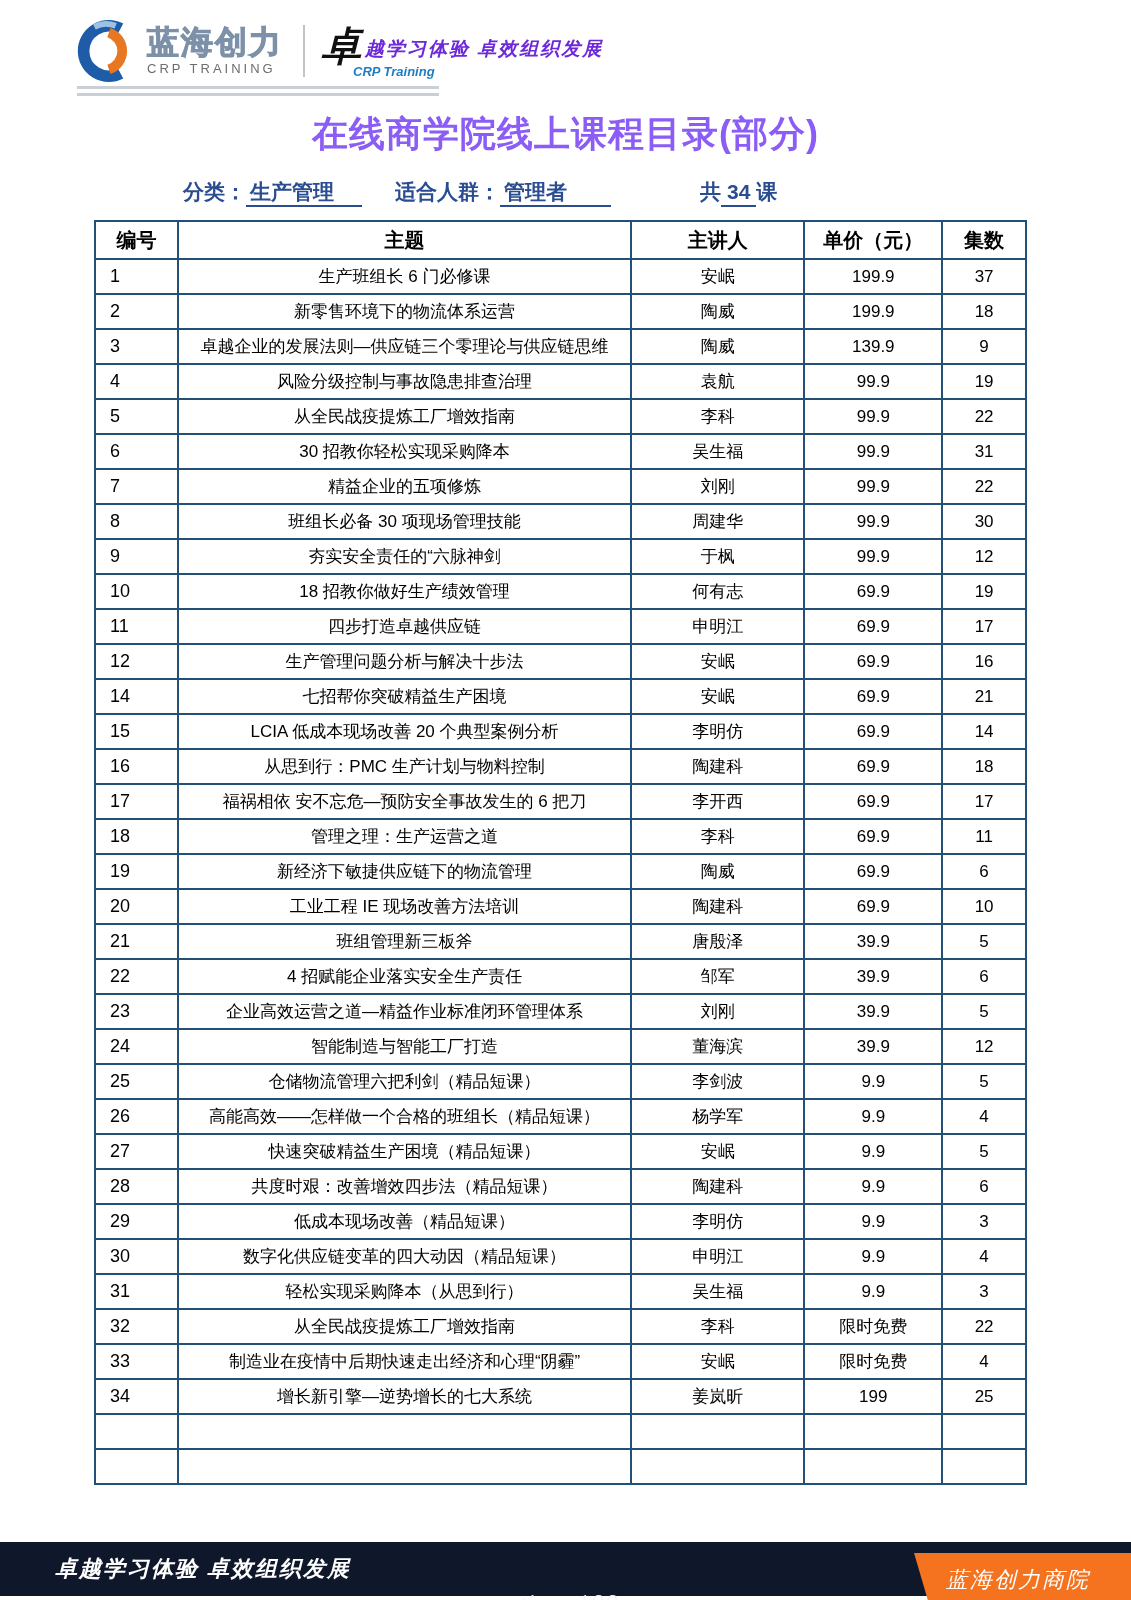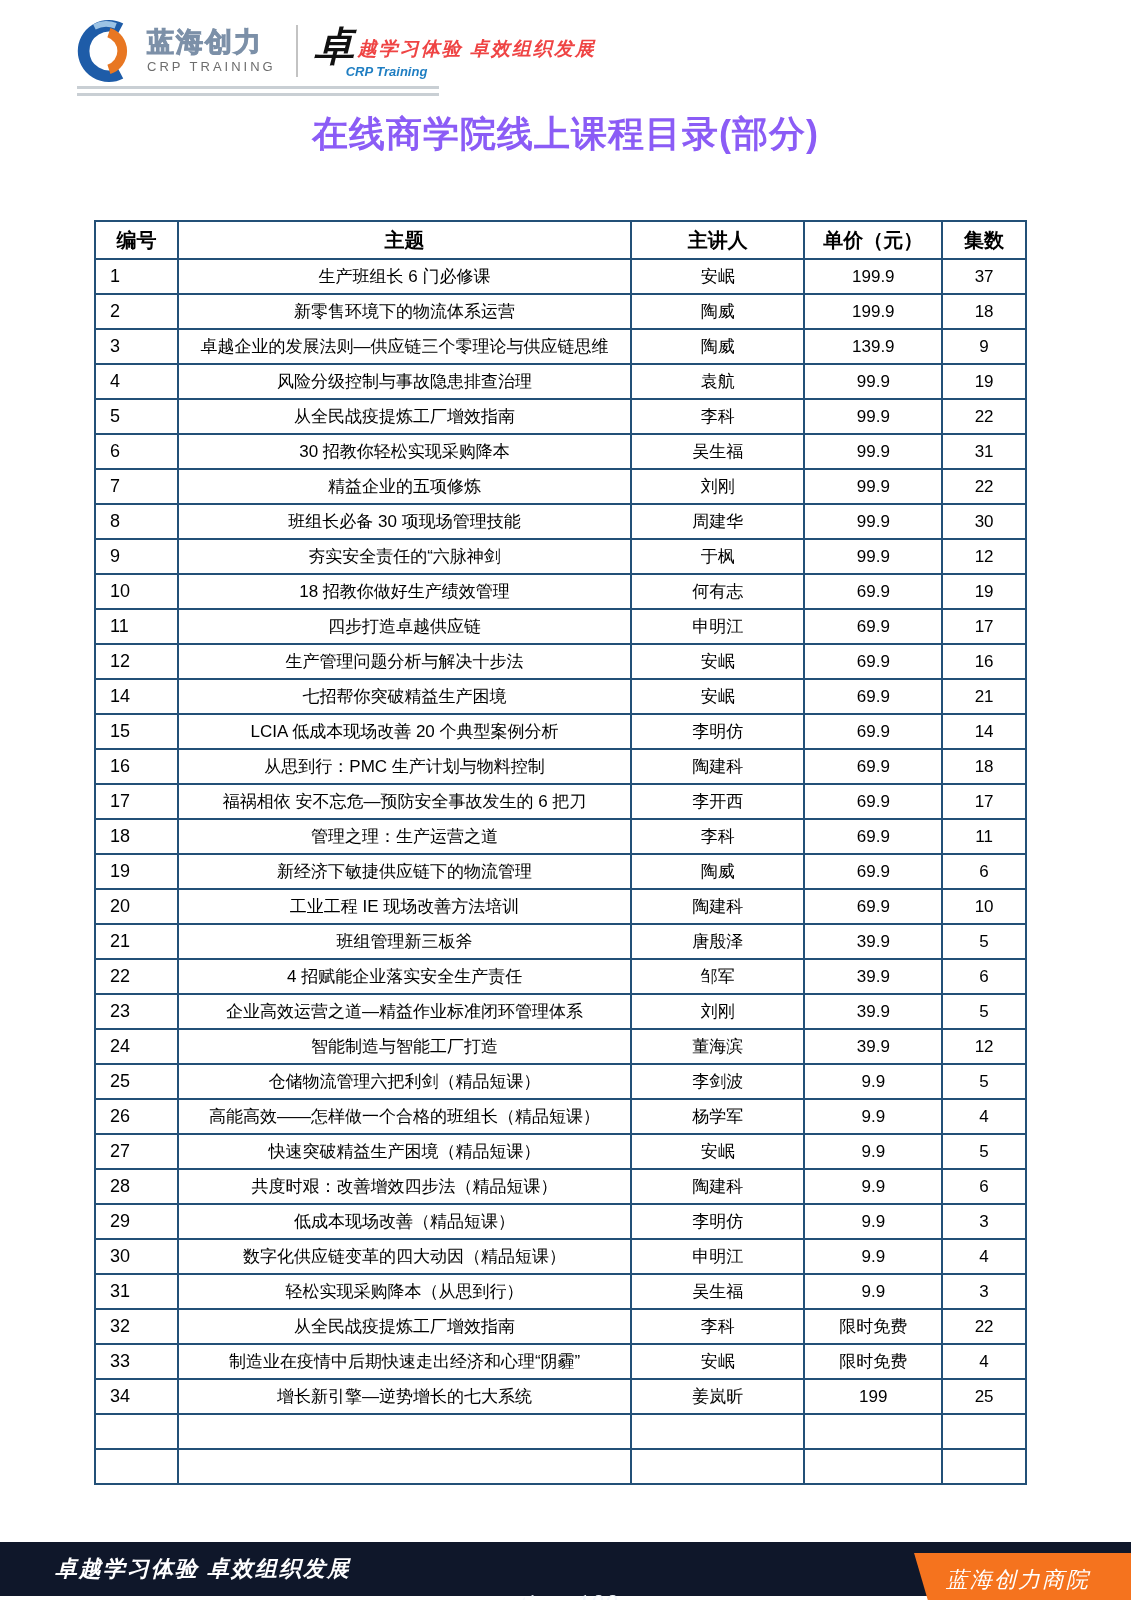--- a/index.html
+++ b/index.html
@@ -4,28 +4,28 @@
 <style>
   * { margin:0; padding:0; box-sizing:border-box; }
   html,body { background:#ffffff; }
   body { font-family:"Liberation Sans","DejaVu Sans",sans-serif; }
   .page { position:relative; width:1131px; height:1600px; background:#ffffff; overflow:hidden; }
 
   
   .logo-wrap { position:absolute; left:75px; top:16px; height:70px; display:flex; align-items:center; }
   .logo-mark { width:62px; height:64px; }
   .brand-block { margin-left:10px; }
-  .brand-cn { font-size:27px; font-weight:bold; color:#8496AE; letter-spacing:2px;
+  .brand-cn { font-size:32px; font-weight:bold; color:#8496AE; letter-spacing:2px;
               -webkit-text-stroke:1px #7C90A8; line-height:1.05; }
   .brand-en { font-size:13px; color:#6d6d6d; letter-spacing:3px; margin-top:2px; }
   .logo-divider { width:2px; height:52px; background:#c3c3c3; margin:0 16px 0 20px; }
   .tagline-block { position:relative; top:2px; }
   .tagline-row { display:flex; align-items:flex-start; }
   .tagline-big { font-size:40px; font-weight:bold; font-style:italic; color:#111; line-height:0.9; }
-  .tagline-text { font-size:19px; font-weight:bold; font-style:italic; color:#ef4444;
+  .tagline-text { font-size:19px; font-weight:bold; font-style:italic; color:#6d28d9;
                   margin:8px 12px 0 4px; letter-spacing:2px; }
   .tagline-sub { font-size:13px; font-weight:bold; font-style:italic; color:#1F7EC2; margin:0 0 0 32px; }
   .header-rule { position:absolute; left:77px; width:362px; height:3px; background:#C9CFD4; }
   .header-rule.r1 { top:86px; }
   .header-rule.r2 { top:93px; }
 
   
   .doc-title { position:absolute; top:110px; left:0; width:100%; text-align:center;
                font-size:36px; font-weight:bold; color:#8b5cf6; letter-spacing:1px; }
   .filters { position:absolute; top:178px; left:0; width:100%; height:30px;
@@ -80,20 +80,31 @@
         <span class="tagline-text">越学习体验 卓效组织发展</span>
       </div>
       <div class="tagline-sub">CRP Training</div>
     </div>
   </div>
   <div class="header-rule r1"></div>
   <div class="header-rule r2"></div>
 
   <div class="doc-title">在线商学院线上课程目录(部分)</div>
 
+  <div class="filters">
+    <span class="filter-cat">
+      <span>分类：</span><span class="u-val">生产管理</span>
+    </span>
+    <span class="filter-aud">
+      <span>适合人群：</span><span class="u-val aud">管理者</span>
+    </span>
+    <span class="filter-total">
+      <span>共</span><span class="u-num">34</span><span>课</span>
+    </span>
+  </div>
 
   <table class="course-table">
     <colgroup>
       <col style="width:8.9%">
         <col style="width:48.7%">
         <col style="width:18.6%">
         <col style="width:14.8%">
         <col style="width:9.0%">
     </colgroup>
     <thead>

